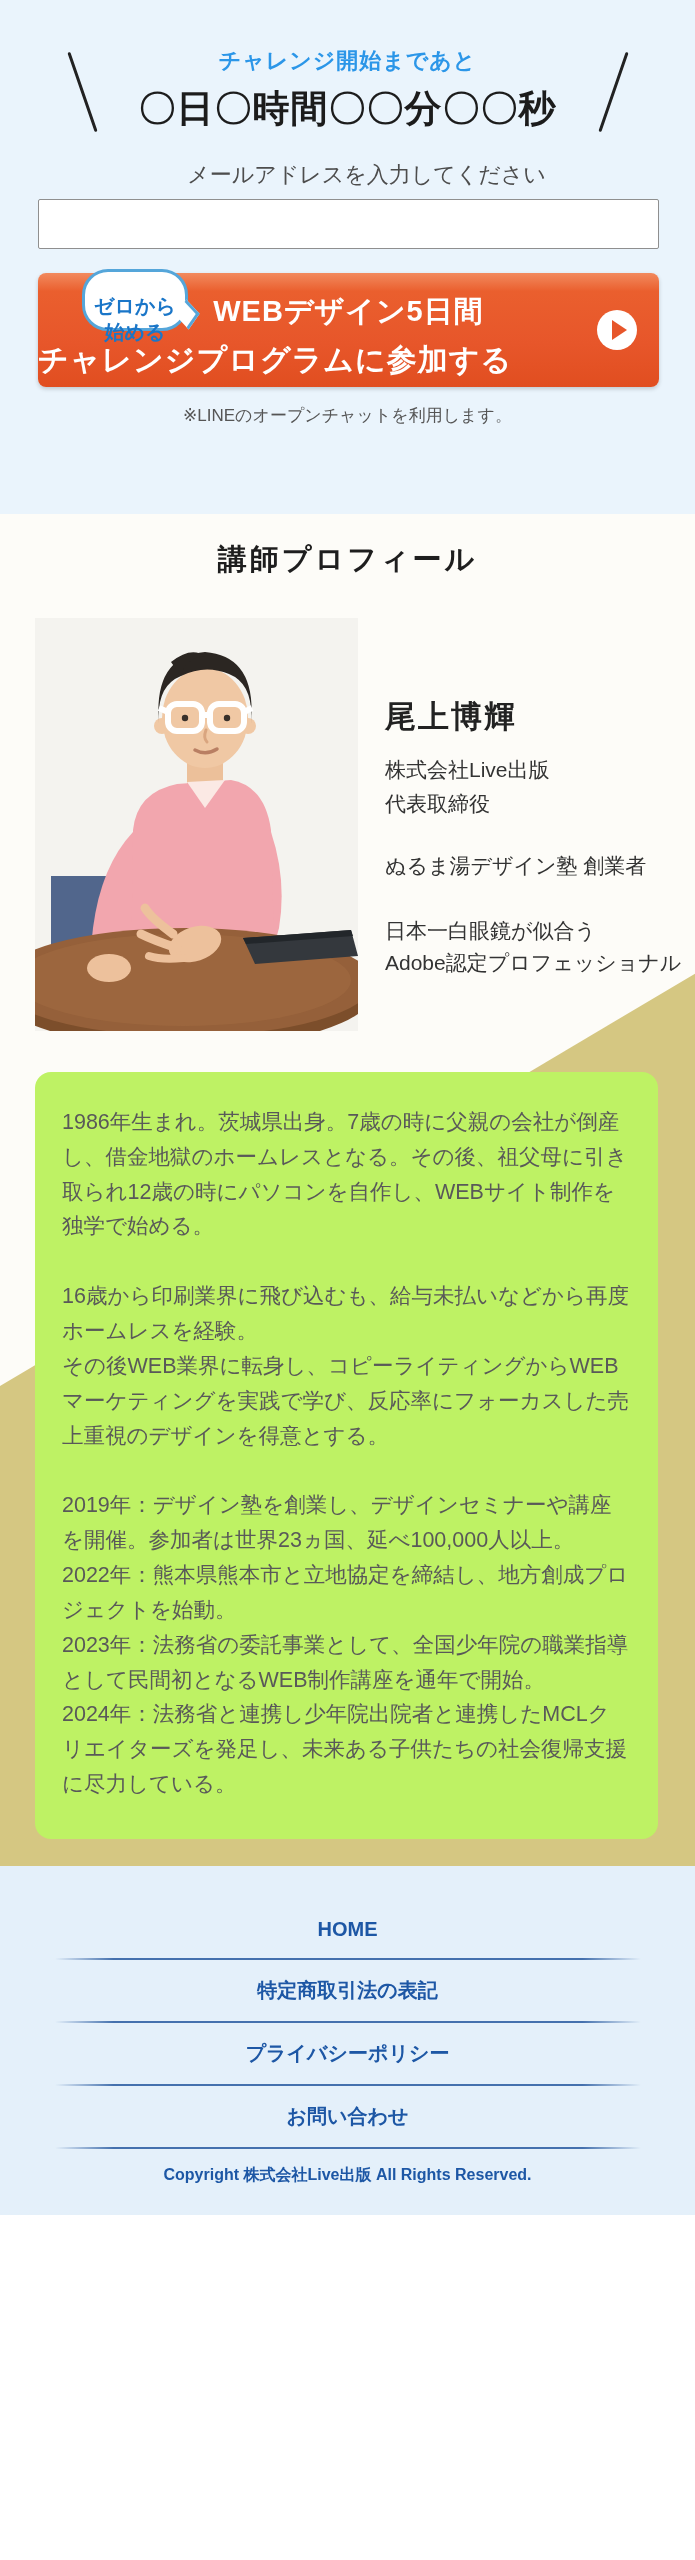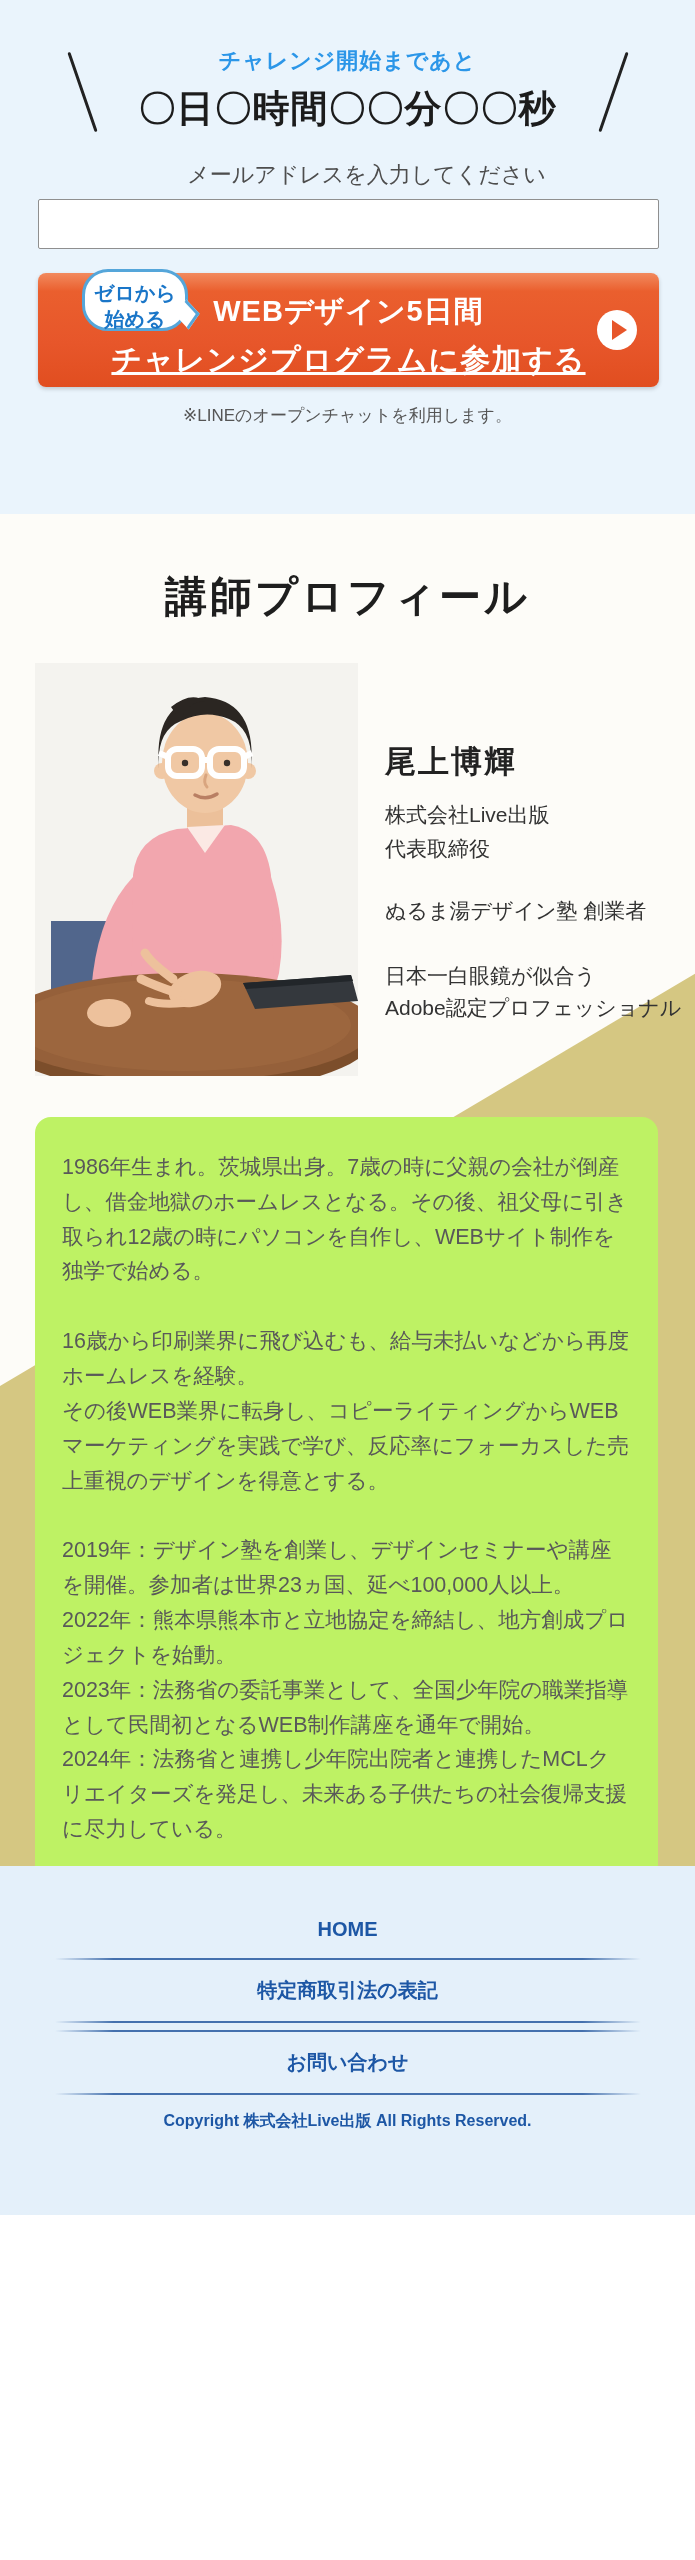--- a/index.html
+++ b/index.html
@@ -18,40 +18,40 @@
   .slash-right { right:-32px; transform:rotate(19deg); }
 
   .email-label { display:block; font-size:22px; color:#4d4d4d; margin:26px 0 9px 38px;text-align:center; }
   .email-input { display:block; margin-left:38px; width:621px; height:50px; border:1px solid #8f8f8f; border-radius:2px; background:#fff; font-size:20px; padding:0 12px; }
 
   .cta-button { position:relative; display:block; margin:24px 0 0 38px; width:621px; height:114px;
     border:none; border-radius:8px; cursor:pointer; padding:0;
     background:linear-gradient(180deg,#f28a5e 0%,#ea5f2e 16%,#e7562a 62%,#e14e20 100%);
     box-shadow:0 2px 4px rgba(0,0,0,0.18); }
   .cta-line1 { display:block; color:#fff; font-size:29px; font-weight:bold; text-align:center; margin-top:13px; letter-spacing:1px; }
-  .cta-line2 { display:block; color:#fff; font-size:30px; font-weight:bold; text-align:center; margin-top:8px; letter-spacing:1px;text-decoration:underline; }
+  .cta-line2 { display:block; color:#fff; font-size:30px; font-weight:bold; text-align:left; margin-top:8px; letter-spacing:1px; }
   .cta-badge { position:absolute; left:44px; top:-4px; width:106px; height:62px; background:#fff;
     border:3px solid #55a6da; border-radius:26px; color:#1a76c8; font-size:20px; font-weight:bold;
-    line-height:1.3; text-align:center; padding-top:8px; z-index:2; }
+    line-height:1.3; text-align:center; padding-top:21px; z-index:2; }
   .cta-badge-line { display:block; }
   .cta-badge::after { content:""; position:absolute; right:-12px; top:33px; width:16px; height:16px;
     background:#fff; border-right:3px solid #55a6da; border-bottom:3px solid #55a6da;
     transform:rotate(-55deg) skewX(-12deg); }
   .cta-arrow { position:absolute; right:22px; top:50%; transform:translateY(-50%);
     width:40px; height:40px; background:#fff; border-radius:50%; display:flex; align-items:center; justify-content:center; }
   .play-icon { display:block; width:0; height:0; margin-left:4px;
     border-left:15px solid #e7562a; border-top:10px solid transparent; border-bottom:10px solid transparent; }
   .cta-note { text-align:center; font-size:17px; color:#555; margin-top:17px; }
 
   
   .profile { position:relative; height:1352px; background:#fdfcf8; overflow:hidden; }
   .profile-khaki { position:absolute; left:0; top:0; width:100%; height:100%;
     background:#d5c782; clip-path:polygon(0 64.5%, 100% 34%, 100% 100%, 0 100%); }
   .profile-inner { position:relative; z-index:1; }
-  .profile-heading { margin:0; padding-top:55px; text-align:center; font-size:42px; font-weight:bold; color:#1e1e1e; letter-spacing:3px; }
+  .profile-heading { margin:0; padding-top:26px; text-align:center; font-size:29px; font-weight:bold; color:#1e1e1e; letter-spacing:3px; }
   .profile-row { display:flex; margin:38px 0 0 35px; }
   .photo { width:323px; height:413px; flex:none; display:block; }
   .profile-text { margin-left:27px; padding-top:78px; color:#333; }
   .profile-name { font-size:31px; font-weight:bold; color:#222; letter-spacing:2px; }
   .profile-company { font-size:21px; margin-top:16px; line-height:1.5; }
   .profile-title { font-size:21px; margin-top:2px; line-height:1.5; }
   .profile-role { font-size:21px; margin-top:33px; }
   .profile-tagline { font-size:21px; margin-top:35px; line-height:1.5; }
   .tagline-line { display:block; }
 
@@ -162,19 +162,20 @@
 2024年：法務省と連携し少年院出院者と連携したMCLクリエイターズを発足し、未来ある子供たちの社会復帰支援に尽力している。</p>
       </div>
     </div>
   </section>
 
   <footer class="footer">
     <a href="#" class="footer-link">HOME</a>
     <div class="footer-divider"></div>
     <a href="#" class="footer-link">特定商取引法の表記</a>
     <div class="footer-divider"></div>
+    <a href="#" class="footer-link">プライバシーポリシー</a>
     <div class="footer-divider"></div>
     <a href="#" class="footer-link">お問い合わせ</a>
     <div class="footer-divider"></div>
     <div class="copyright">Copyright 株式会社Live出版 All Rights Reserved.</div>
   </footer>
 
 </div>
 
 </body></html>

